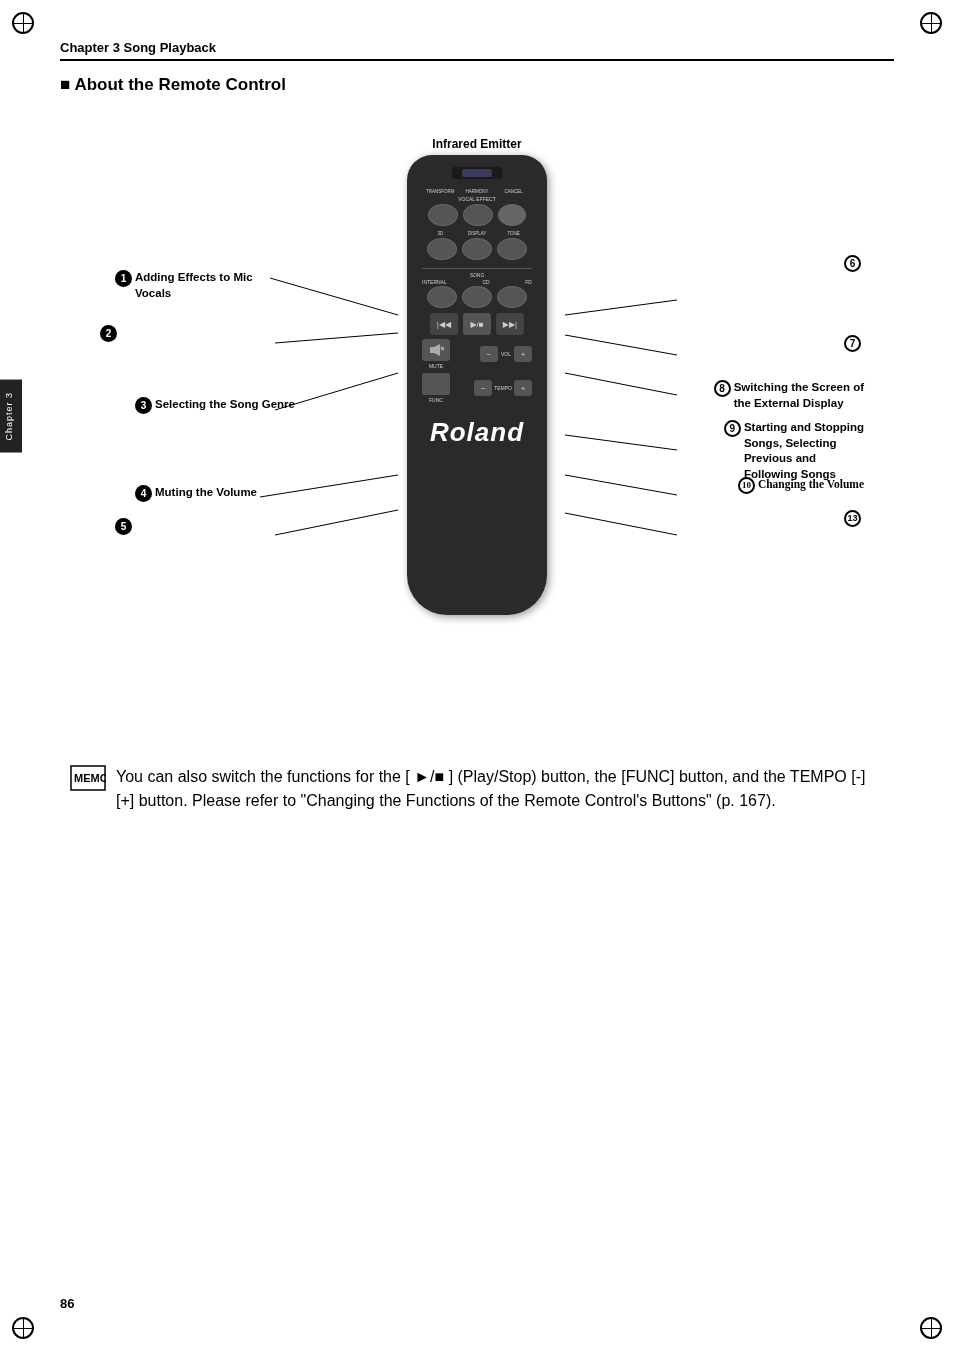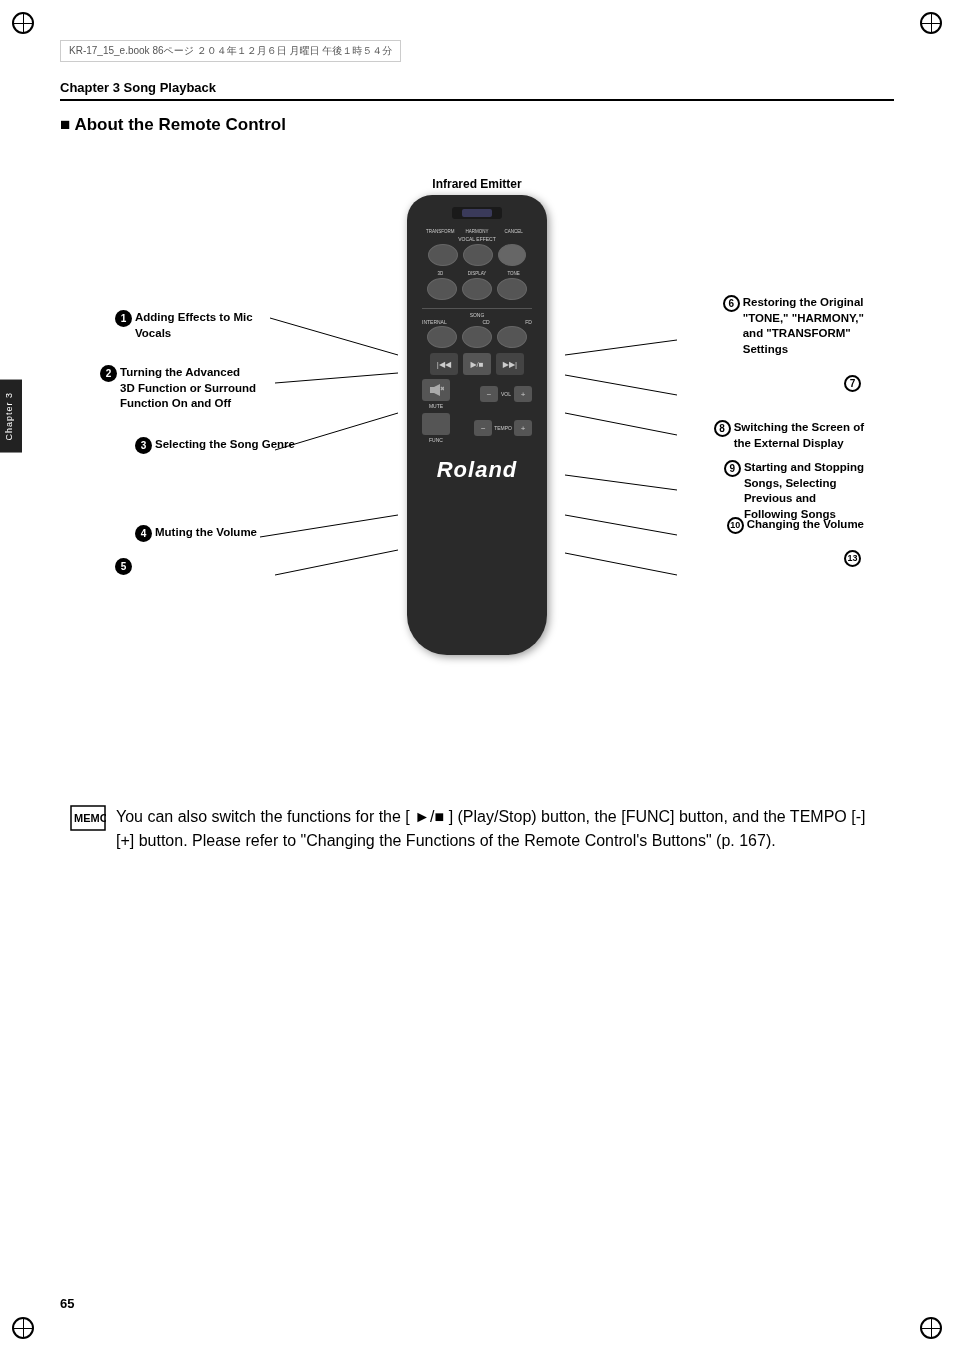--- a/index.html
+++ b/index.html
@@ -218,21 +218,21 @@
     .tempo-control {
       display: flex;
       align-items: center;
       gap: 2px;
     }
     .tempo-label {
       font-size: 5px;
       color: #ccc;
     }
     .roland-logo {
-      font-size: 22px;
+      font-size: 26px;
       font-weight: bold;
       color: #fff;
       font-style: italic;
       margin-top: 10px;
       letter-spacing: 1px;
     }
     .mute-label {
       font-size: 5px;
       color: #ccc;
       text-align: center;
@@ -356,21 +356,20 @@
   
   <div class="reg-circle reg-tl"></div>
   <div class="reg-circle reg-tr"></div>
   <div class="reg-circle reg-bl"></div>
   <div class="reg-circle reg-br"></div>
 
   
   <div class="chapter-tab">Chapter 3</div>
 
   
-  <div class="file-info">KR-17_15_e.book  86ページ  ２０４年１２月６日  月曜日  午後１時５４分</div>
 
   
   <div class="chapter-heading">Chapter 3 Song Playback</div>
 
   
   <div class="section-heading">About the Remote Control</div>
 
   
   <div class="diagram-area">
 
@@ -488,21 +487,20 @@
       <line x1="617" y1="335" x2="505" y2="320" stroke="#000" stroke-width="1"></line>
 
       <line x1="617" y1="380" x2="505" y2="360" stroke="#000" stroke-width="1"></line>
 
       <line x1="617" y1="420" x2="505" y2="398" stroke="#000" stroke-width="1"></line>
     </svg>
 
     <div class="annotation" style="left:40px; top:210px;">
       <div class="annotation-inner">
         <span class="num-circle">2</span>
-        <span class="annotation-text">Turning the Advanced<br>3D Function or Surround<br>Function On and Off</span>
       </div>
     </div>
 
     <div class="annotation" style="left:75px; top:282px;">
       <div class="annotation-inner">
         <span class="num-circle">3</span>
         <span class="annotation-text">Selecting the Song Genre</span>
       </div>
     </div>
 
@@ -515,21 +513,20 @@
 
     <div class="annotation" style="left:55px; top:403px;">
       <div class="annotation-inner">
         <span class="num-circle">5</span>
       </div>
     </div>
 
     <div class="annotation" style="right:30px; top:140px; text-align:left;">
       <div class="annotation-inner">
         <span class="num-circle white-bg">6</span>
-        <span class="annotation-text">Restoring the Original<br>"TONE," "HARMONY,"<br>and "TRANSFORM"<br>Settings</span>
       </div>
     </div>
 
     <div class="annotation" style="right:30px; top:220px; text-align:left;">
       <div class="annotation-inner">
         <span class="num-circle white-bg">7</span>
       </div>
     </div>
 
     <div class="annotation" style="right:30px; top:265px; text-align:left;">
@@ -539,21 +536,21 @@
       </div>
     </div>
 
     <div class="annotation" style="right:30px; top:305px; text-align:left;">
       <div class="annotation-inner">
         <span class="num-circle white-bg">9</span>
         <span class="annotation-text">Starting and Stopping<br>Songs, Selecting<br>Previous and<br>Following Songs</span>
       </div>
     </div>
 
-    <div class="annotation" style="right:30px; top:362px; text-align:left;">
+    <div class="annotation" style="right:30px; top:362px; text-align:left;font-family:Liberation Serif, serif;">
       <div class="annotation-inner">
         <span class="num-circle white-bg" style="font-size:9px;">10</span>
         <span class="annotation-text">Changing the Volume</span>
       </div>
     </div>
 
     <div class="annotation" style="right:30px; top:395px; text-align:left;">
       <div class="annotation-inner">
         <span class="num-circle white-bg" style="font-size:9px;">13</span>
       </div>
@@ -567,15 +564,15 @@
       <svg width="36" height="26" viewBox="0 0 36 26">
         <rect x="1" y="1" width="34" height="24" fill="none" stroke="#000" stroke-width="1.5"></rect>
         <text x="4" y="17" font-size="11" font-weight="bold" fill="#000" font-family="Arial">MEMO</text>
       </svg>
     </div>
     <div class="memo-text">You can also switch the functions for the [ ►/■ ] (Play/Stop) button, the [FUNC] button, and the TEMPO [-] [+] button.
 Please refer to "Changing the Functions of the Remote Control's Buttons" (p. 167).</div>
   </div>
 
   
-  <div class="page-num">65</div>
+  <div class="page-num">86</div>
 
 </div>
 
 </body></html>

